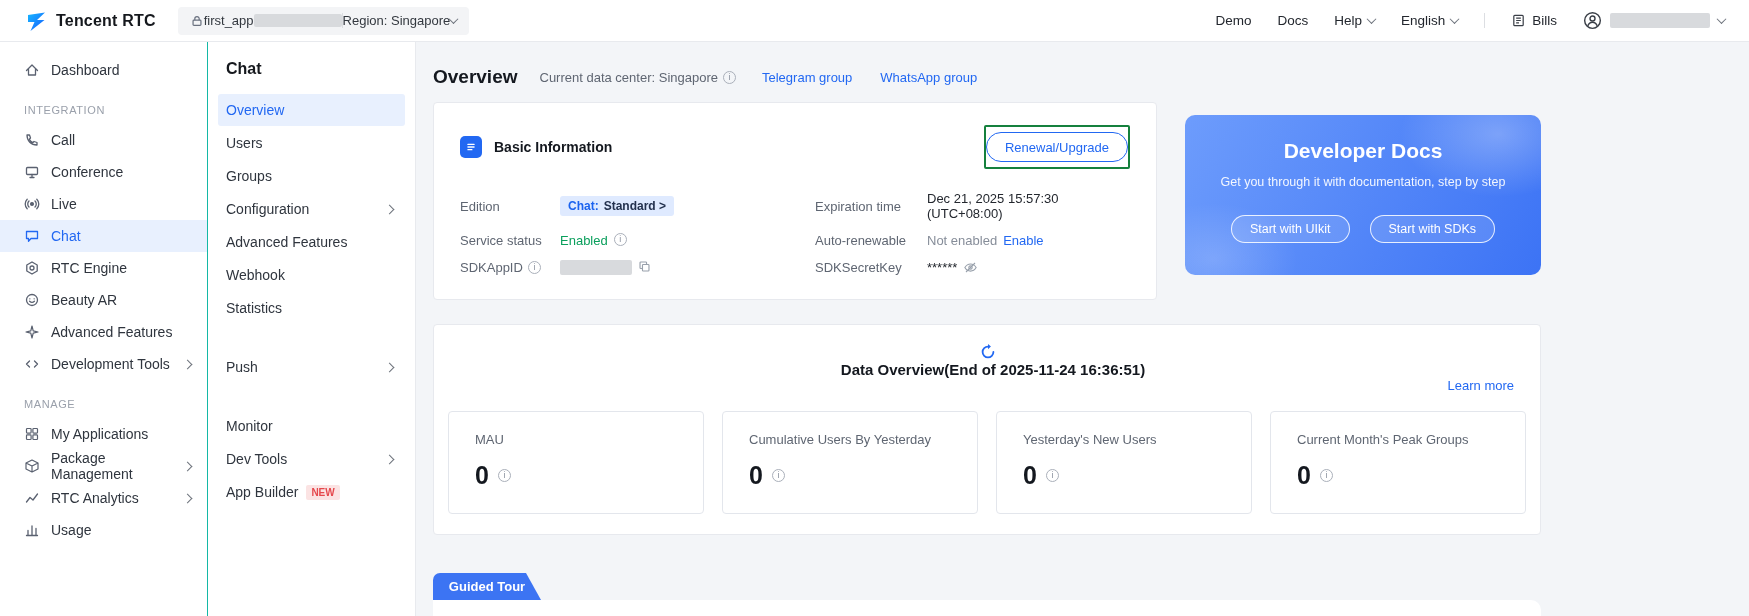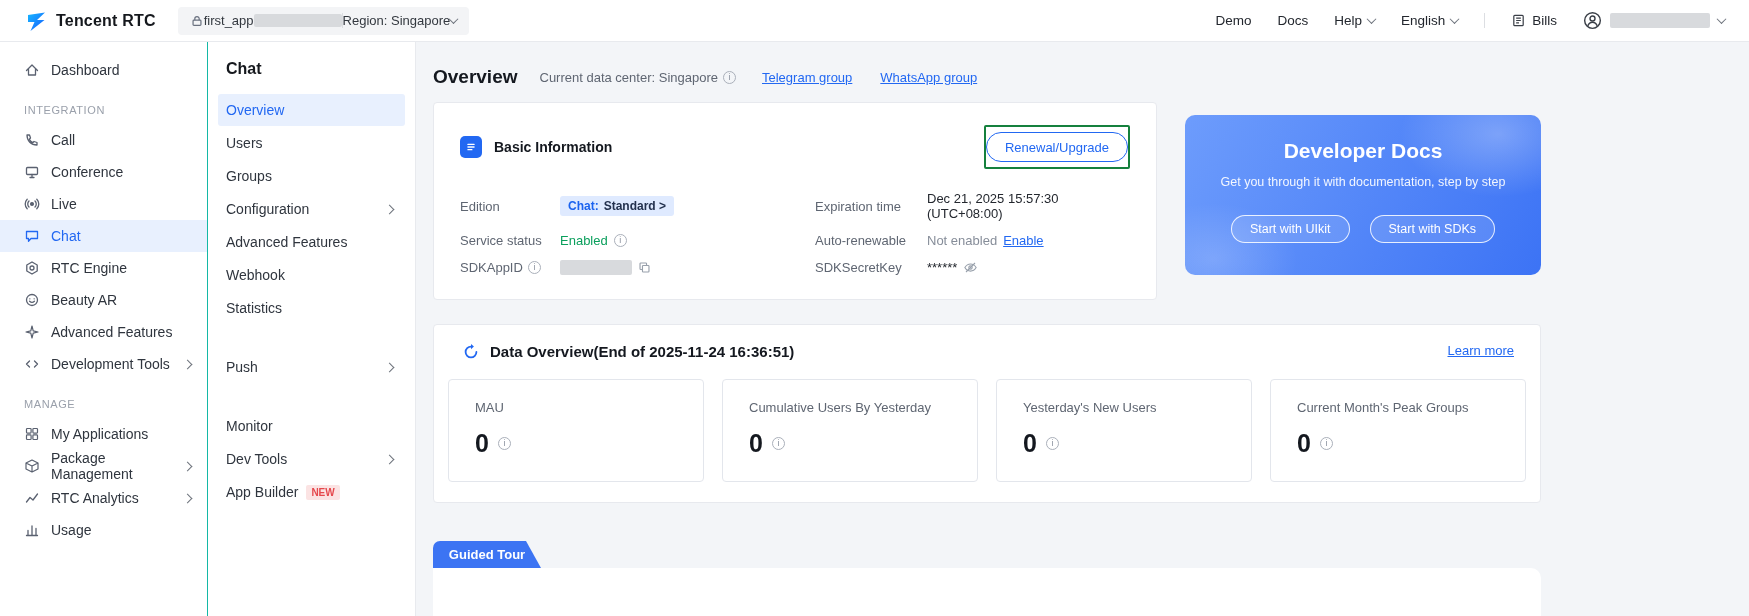--- a/index.html
+++ b/index.html
@@ -47,42 +47,42 @@
   .n2-item.active { background:#e8f0fe; color:#2268f2; }
   .n2-item .grow { flex:1; }
   .n2-gap { height:26px; }
   .new-badge { background:#fbe3e3; color:#e5484d; font-size:10px; font-weight:bold;
     border-radius:2px; padding:2px 5px; margin-left:8px; }
 
   
   .page-head { display:flex; align-items:center; margin:10px 0 14px 0; }
   .page-title { font-size:19px; font-weight:bold; margin-right:22px; }
   .dc-wrap { display:flex; align-items:center; gap:5px; font-size:13px; color:#5f6672; margin-right:26px; }
-  .link { font-size:13px; color:#2268f2; cursor:pointer;text-decoration:underline; }
+  .link { font-size:13px; color:#2268f2; cursor:pointer; }
   .page-head .link { margin-right:28px; }
 
   .info { display:inline-flex; align-items:center; justify-content:center; width:13px; height:13px;
     border:1px solid #aab0ba; border-radius:50%; flex:none; }
   .info::after { content:"i"; font-size:9px; color:#8a919e; line-height:1; }
 
   
   .cards-row { display:flex; align-items:flex-start; }
   .card { background:#fff; border:1px solid #e7e9ee; border-radius:4px; }
   .basic-card { width:724px; padding:22px 26px 24px 26px; }
   .bi-head { display:flex; align-items:center; }
   .bi-icon { width:22px; height:22px; border-radius:5px; background:#2268f2; display:flex;
     align-items:center; justify-content:center; margin-right:12px; flex:none; }
   .bi-title { font-size:14px; font-weight:bold; }
   .annotation { margin-left:auto; border:2px solid #15803d; border-radius:2px; padding:5px 0; }
   .renew-btn { height:30px; padding:0 18px; border:1px solid #2268f2; border-radius:16px;
     background:#fff; color:#2268f2; font-size:13px; font-family:inherit; cursor:pointer; }
   .fields { display:grid; grid-template-columns:100px 255px 112px 1fr; row-gap:12px;
     margin-top:22px; font-size:13px; align-items:center; }
   .f-label { color:#5f6672; display:flex; align-items:center; gap:5px; }
-  .f-val { color:#23272e; display:flex; align-items:center; gap:6px; }
+  .f-val { color:#23272e; display:flex; align-items:flex-start; gap:6px; }
   .edition-badge { background:#dfeaff; border-radius:3px; padding:3px 8px; display:inline-flex; gap:5px; font-size:12px; }
   .edition-badge .prod { color:#1b63ef; font-weight:bold; }
   .edition-badge .val { color:#23314e; font-weight:bold; }
   .green { color:#0a9f5c; }
   .muted { color:#868d99; }
 
   
   .docs-card { width:356px; height:160px; margin-left:28px; margin-top:13px; border-radius:10px;
     background:
       radial-gradient(140px 90px at 88% 12%, rgba(255,255,255,.28), transparent 70%),
@@ -90,21 +90,21 @@
       linear-gradient(120deg,#6d9cfc,#3c73f5);
     color:#fff; display:flex; flex-direction:column; align-items:center; padding-top:24px; }
   .docs-title { font-size:21px; font-weight:bold; }
   .docs-sub { font-size:12.5px; color:rgba(255,255,255,.92); margin-top:12px; }
   .docs-btns { display:flex; gap:20px; margin-top:26px; }
   .docs-btn { border:1px solid rgba(255,255,255,.85); background:rgba(255,255,255,.12);
     color:#fff; font-size:12.5px; border-radius:15px; padding:6px 18px; font-family:inherit; cursor:pointer; }
 
   
   .do-card { width:1108px; margin-top:24px; padding:18px 14px 20px 14px; }
-  .do-head { display:flex; align-items:flex-start; padding:0 12px 0 14px; }
+  .do-head { display:flex; align-items:center; padding:0 12px 0 14px;flex-direction:column; }
   .do-title { font-size:15px; font-weight:bold; margin-left:10px; }
   .do-head .link { margin-left:auto; }
   .metrics { display:flex; gap:18px; margin-top:18px; }
   .metric { flex:1; border:1px solid #e3e6ec; border-radius:4px; height:103px; padding:20px 26px; background:#fff; }
   .m-label { font-size:13px; color:#5f6672; }
   .m-val { display:flex; align-items:center; gap:9px; margin-top:14px; }
   .m-num { font-size:25px; font-weight:bold; color:#14181f; }
 
   
   .gt { margin-top:38px; }

